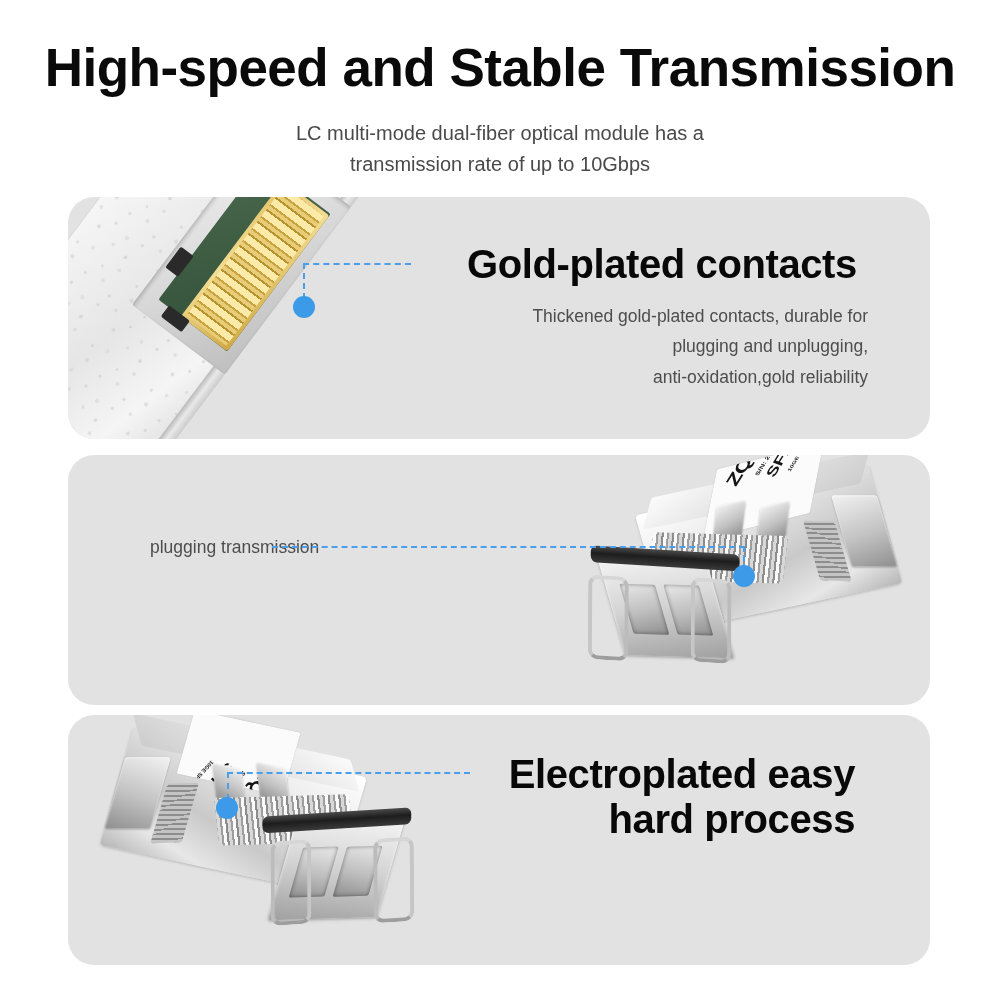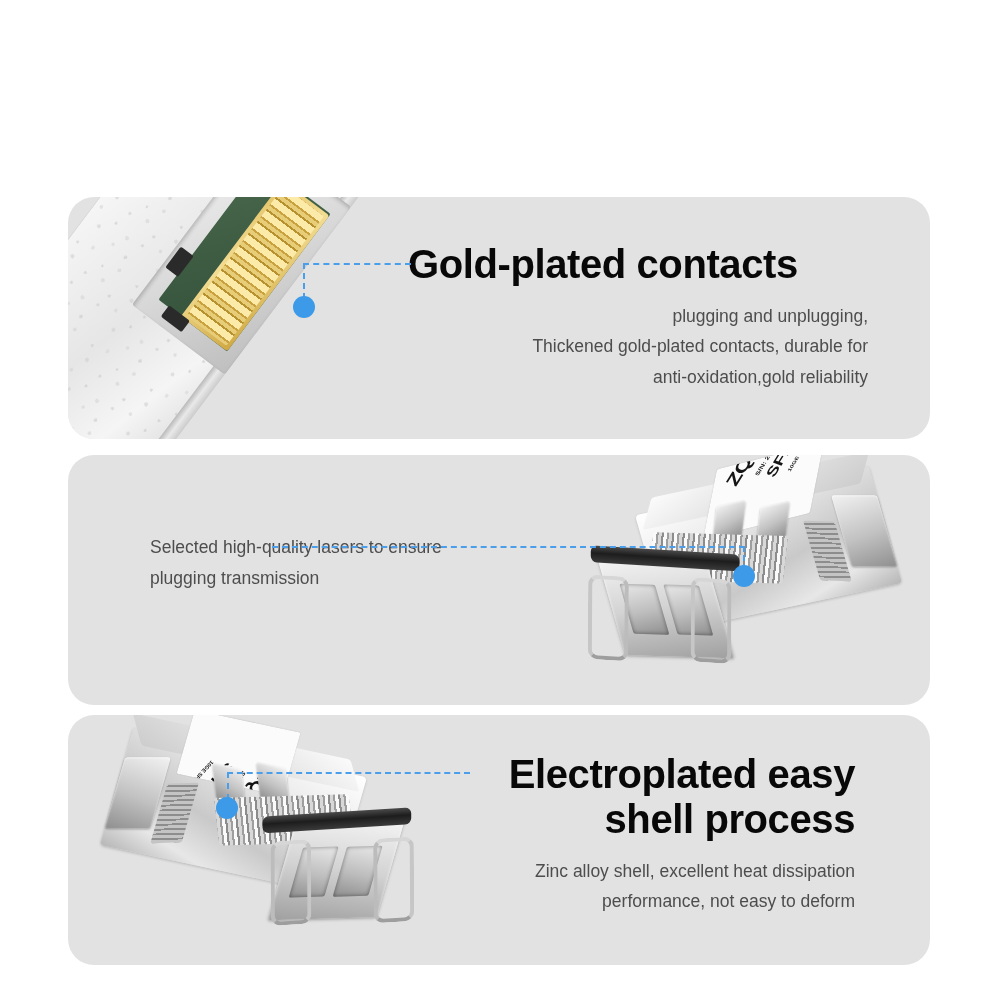--- a/index.html
+++ b/index.html
@@ -76,21 +76,21 @@
     margin-top: 14px;
     font-size: 17.5px;
     font-weight: 400;
     color: #4d4d4d;
     line-height: 1.75;
   }
   .callout .cdesc .line { display: block; }
 
   
   #callout-1 { left: 408px; top: 242px; width: 460px; text-align: right; }
-  #callout-1 .ctitle { text-align: left; }
+  #callout-1 .ctitle { text-align: center; margin-left: 48px; }
 
   
   #callout-2 { left: 150px; top: 518px; width: 420px; text-align: left; }
 
   
   #callout-3 { left: 455px; top: 752px; width: 400px; text-align: right; }
 
   
   .connector { position: absolute; z-index: 7; }
   .dash-h {
@@ -314,20 +314,27 @@
     transform: rotate(16deg) skewY(-4deg) scaleX(-1);
   }
   
   .mod3-wrap .mod-label { transform: scaleX(-1) rotate(180deg); }
 </style>
 </head>
 <body>
 
 <div class="page">
 
+  <div class="header">
+    <h1 class="main-title">High-speed and Stable Transmission</h1>
+    <div class="sub-title">
+      <span class="line">LC multi-mode dual-fiber optical module has a</span>
+      <span class="line">transmission rate of up to 10Gbps</span>
+    </div>
+  </div>
 
   <div class="panel" id="panel-1">
     <div class="mod1-wrap">
       <div class="mod1-body">
         <div class="mod1-tex"></div>
       </div>
       <div class="mod1-edge"></div>
       <div class="mod1-cavity"></div>
       <div class="mod1-pcb"></div>
       <div class="mod1-gold"></div>
@@ -340,22 +347,22 @@
 
   <div class="connector" id="conn-1">
     <div class="dash-h"></div>
     <div class="dash-v"></div>
     <div class="dot"></div>
   </div>
 
   <div class="callout" id="callout-1">
     <div class="ctitle">Gold-plated contacts</div>
     <div class="cdesc">
+      <span class="line">Thickened gold-plated contacts, durable for</span>
       <span class="line">plugging and unplugging,</span>
-      <span class="line">Thickened gold-plated contacts, durable for</span>
       <span class="line">anti-oxidation,gold reliability</span>
     </div>
   </div>
 
   <div class="panel" id="panel-2">
     <div class="mod2-wrap">
 
       <div class="mod-shell" style="left:92px; top:52px; width:238px; height:122px;"></div>
       <div class="mod-top" style="left:104px; top:38px; width:222px; height:30px; transform:skewX(-30deg); border-radius:3px;"></div>
 
@@ -386,21 +393,20 @@
   </div>
 
   <div class="connector" id="conn-2">
     <div class="dash-h"></div>
     <div class="dash-v"></div>
     <div class="dot"></div>
   </div>
 
   <div class="callout" id="callout-2">
     <div class="cdesc">
-      <span class="line">Selected high-quality lasers to ensure</span>
       <span class="line">plugging transmission</span>
     </div>
   </div>
 
   <div class="panel" id="panel-3">
     <div class="mod3-wrap">
       <div class="mod-shell" style="left:92px; top:52px; width:238px; height:122px;"></div>
       <div class="mod-top" style="left:104px; top:38px; width:222px; height:30px; transform:skewX(-30deg); border-radius:3px;"></div>
       <div class="mod-label" style="left:168px; top:22px; width:108px; height:66px;">
         <span class="label-txt lbl-brand" style="left:8px; top:14px; transform:rotate(-62deg);">ZQB</span>
@@ -423,20 +429,16 @@
   </div>
 
   <div class="connector" id="conn-3">
     <div class="dash-h"></div>
     <div class="dash-v"></div>
     <div class="dot"></div>
   </div>
 
   <div class="callout" id="callout-3">
     <div class="ctitle">Electroplated easy</div>
-    <div class="ctitle">shell process</div>
-    <div class="cdesc">
-      <span class="line">Zinc alloy shell, excellent heat dissipation</span>
-      <span class="line">performance, not easy to deform</span>
-    </div>
+    <div class="ctitle">hard process</div>
   </div>
 
 </div>
 
 </body></html>

